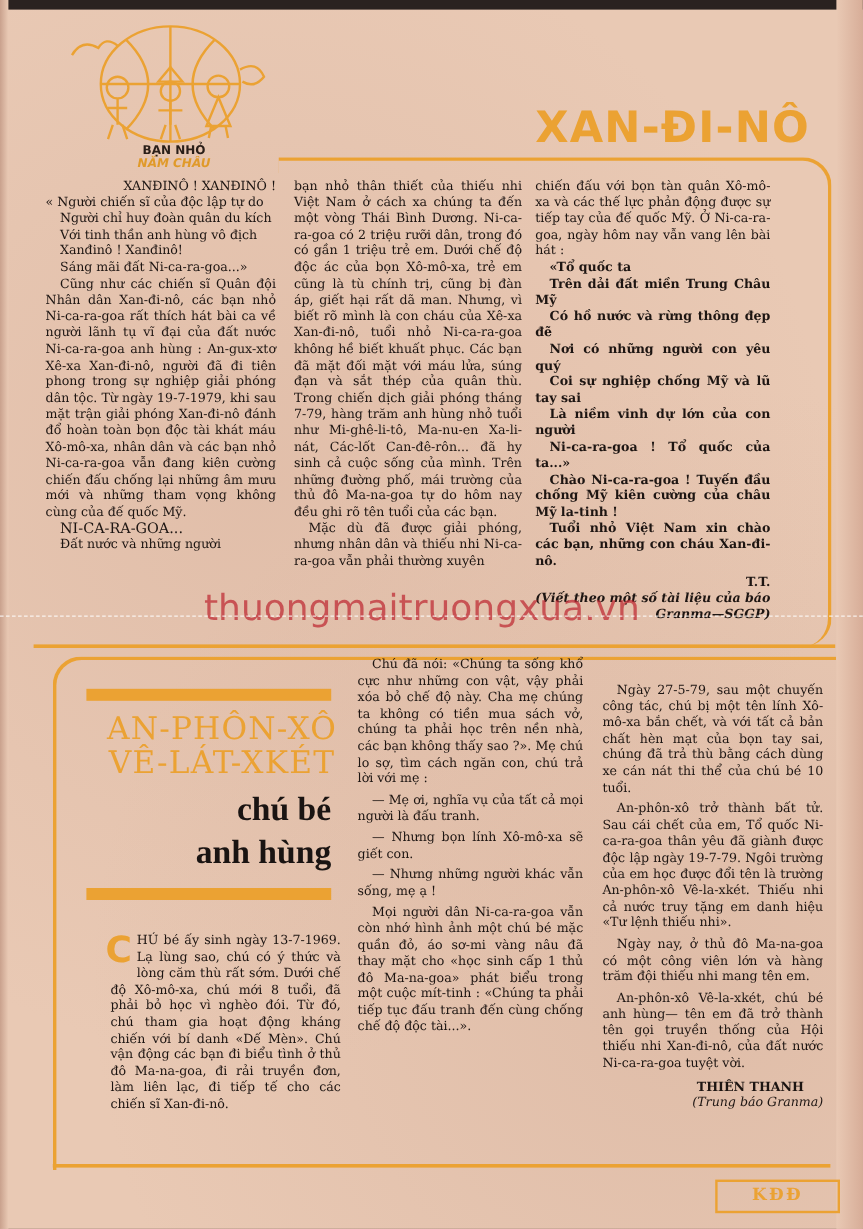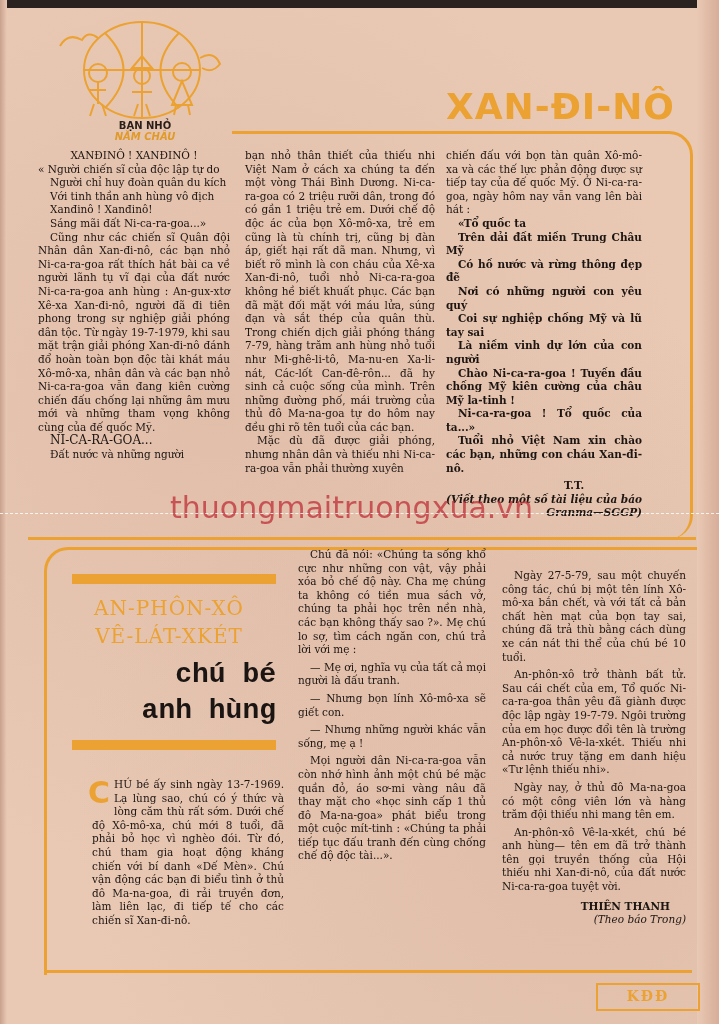--- a/index.html
+++ b/index.html
@@ -13,29 +13,29 @@
   .logo-caption{position:absolute;left:90px;top:120px;width:110px;text-align:center;font-family:"DejaVu Sans",sans-serif;font-size:10px;line-height:11px;color:#2a1e18;font-weight:bold;}
   .logo-caption .l2{font-style:italic;color:#e09a2a;}
   .title1{position:absolute;left:268px;top:46px;font-family:"DejaVu Serif",serif;font-weight:bold;font-size:36px;letter-spacing:1px;color:#1a1412;}
   .title2{position:absolute;left:430px;top:86px;font-family:"DejaVu Sans",sans-serif;font-weight:bold;font-size:36px;letter-spacing:1px;color:#eba233;margin-left:16px;}
   .box1{position:absolute;left:232px;top:131px;width:458px;height:405px;border:3px solid #eba233;border-left:none;border-bottom:none;border-radius:0 24px 24px 0;}
   .box1-bottom{position:absolute;left:28px;top:537px;width:668px;height:3px;background:#eba233;}
   .col{position:absolute;font-size:10.5px;line-height:13.6px;color:#1d1512;text-align:justify;}
   .col p{margin:0;}
   .ind{text-indent:12px;}
   .right{text-align:right;}
-  .center{text-align:center;}
+  .center{text-align:right;}
   .c1{left:38px;top:149px;width:192px;}
   .c2{left:245px;top:149px;width:190px;}
   .c3{left:446px;top:149px;width:196px;}
   .box2{position:absolute;left:44px;top:547px;width:650px;height:425px;border:3px solid #eba233;border-right:none;border-bottom:none;border-radius:24px 0 0 0;}
   .box2-bottom{position:absolute;left:44px;top:970px;width:648px;height:3px;background:#eba233;}
   .bar{position:absolute;left:72px;width:204px;height:10px;background:#eba233;}
-  .head2a{position:absolute;left:64px;top:594px;width:210px;font-family:"DejaVu Serif",serif;font-size:20px;line-height:28px;color:#eba233;text-align:center;letter-spacing:1px;}
-  .head2b{position:absolute;left:90px;top:657px;width:186px;font-family:Liberation Mono, monospace;font-weight:bold;font-size:28px;line-height:36px;color:#1a1412;text-align:right;}
+  .head2a{position:absolute;left:80px;top:594px;width:210px;font-family:"DejaVu Serif",serif;font-size:26px;line-height:28px;color:#eba233;text-align:center;letter-spacing:1px;}
+  .head2b{position:absolute;left:90px;top:657px;width:186px;font-family:Liberation Serif, serif;font-weight:bold;font-size:28px;line-height:36px;color:#1a1412;text-align:right;}
   .c4{left:92px;top:778px;width:192px;}
   .c5{left:298px;top:548px;width:188px;}
   .c6{left:502px;top:569px;width:184px;}
   .dropcap{float:left;font-family:"DejaVu Sans",sans-serif;font-weight:bold;color:#eba233;font-size:30px;line-height:30px;margin:0 4px 0 -4px;}
   .sig{font-weight:bold;}
   .it{font-style:italic;}
   .quote{font-weight:bold;}
   .watermark{position:absolute;left:170px;top:490px;font-family:"DejaVu Sans",sans-serif;font-size:30px;color:rgba(190,40,50,.72);letter-spacing:0px;}
   .dash{position:absolute;left:0;top:513px;width:719px;height:0;border-top:1px dashed rgba(255,255,255,.8);}
   .pagebadge{position:absolute;left:596px;top:983px;width:100px;height:24px;border:2px solid #eba233;color:#eba233;font-family:"DejaVu Serif",serif;font-weight:bold;font-size:14px;text-align:center;line-height:22px;letter-spacing:2px;}
@@ -90,22 +90,22 @@
   </div>
 
   <div class="col c3">
     <p>chiến đấu với bọn tàn quân Xô-mô-xa và các thế lực phản động được sự tiếp tay của đế quốc Mỹ. Ở Ni-ca-ra-goa, ngày hôm nay vẫn vang lên bài hát :</p>
     <p class="ind quote">«Tổ quốc ta</p>
     <p class="ind quote">Trên dải đất miền Trung Châu Mỹ</p>
     <p class="ind quote">Có hồ nước và rừng thông đẹp đẽ</p>
     <p class="ind quote">Nơi có những người con yêu quý</p>
     <p class="ind quote">Coi sự nghiệp chống Mỹ và lũ tay sai</p>
     <p class="ind quote">Là niềm vinh dự lớn của con người</p>
+    <p class="ind quote">Ni-ca-ra-goa ! Tổ quốc của ta...»</p>
     <p class="ind quote">Chào Ni-ca-ra-goa ! Tuyến đầu chống Mỹ kiên cường của châu Mỹ la-tinh !</p>
-    <p class="ind quote">Ni-ca-ra-goa ! Tổ quốc của ta...»</p>
     <p class="ind quote">Tuổi nhỏ Việt Nam xin chào các bạn, những con cháu Xan-đi-nô.</p>
     <p class="center sig" style="margin-top:4px;padding-left:60px;">T.T.</p>
     <p class="right it sig">(Viết theo một số tài liệu của báo Granma—SGGP)</p>
   </div>
 
   <div class="watermark">thuongmaitruongxua.vn</div>
   <div class="dash"></div>
 
   <div class="box2"></div>
   <div class="box2-bottom"></div>
@@ -133,17 +133,17 @@
     <p class="ind" style="margin-top:4px;">— Nhưng những người khác vẫn sống, mẹ ạ !</p>
     <p class="ind" style="margin-top:4px;">Mọi người dân Ni-ca-ra-goa vẫn còn nhớ hình ảnh một chú bé mặc quần đỏ, áo sơ-mi vàng nâu đã thay mặt cho «học sinh cấp 1 thủ đô Ma-na-goa» phát biểu trong một cuộc mít-tinh : «Chúng ta phải tiếp tục đấu tranh đến cùng chống chế độ độc tài...».</p>
   </div>
 
   <div class="col c6">
     <p class="ind">Ngày 27-5-79, sau một chuyến công tác, chú bị một tên lính Xô-mô-xa bắn chết, và với tất cả bản chất hèn mạt của bọn tay sai, chúng đã trả thù bằng cách dùng xe cán nát thi thể của chú bé 10 tuổi.</p>
     <p class="ind" style="margin-top:4px;">An-phôn-xô trở thành bất tử. Sau cái chết của em, Tổ quốc Ni-ca-ra-goa thân yêu đã giành được độc lập ngày 19-7-79. Ngôi trường của em học được đổi tên là trường An-phôn-xô Vê-la-xkét. Thiếu nhi cả nước truy tặng em danh hiệu «Tư lệnh thiếu nhi».</p>
     <p class="ind" style="margin-top:4px;">Ngày nay, ở thủ đô Ma-na-goa có một công viên lớn và hàng trăm đội thiếu nhi mang tên em.</p>
     <p class="ind" style="margin-top:4px;">An-phôn-xô Vê-la-xkét, chú bé anh hùng— tên em đã trở thành tên gọi truyền thống của Hội thiếu nhi Xan-đi-nô, của đất nước Ni-ca-ra-goa tuyệt vời.</p>
     <p class="right sig" style="margin-top:6px;padding-right:16px;">THIÊN THANH</p>
-    <p class="right it">(Theo báo Trong)</p>
+    <p class="right it">(Trung báo Granma)</p>
   </div>
 
   <div class="pagebadge">KĐĐ</div>
 </div>
 
 </body></html>

